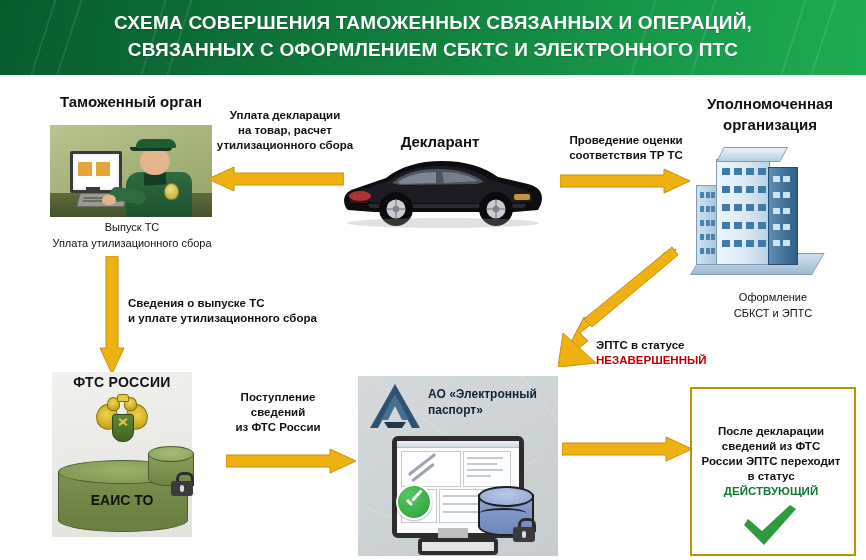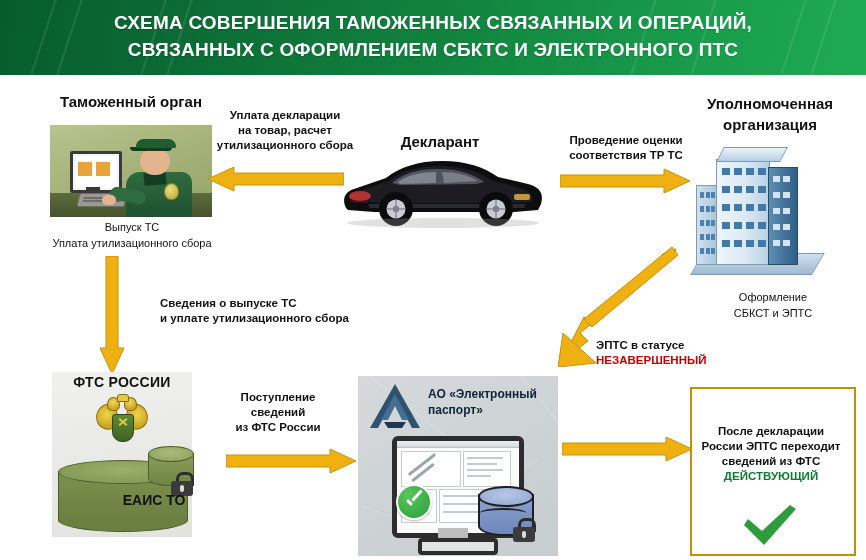--- a/index.html
+++ b/index.html
@@ -110,21 +110,21 @@
   .db-cyl{position:absolute;left:58px;top:460px;width:128px;height:72px;}
   .db-cyl .top{position:absolute;left:0;top:0;width:128px;height:22px;
                background:radial-gradient(ellipse at 50% 40%,#9bb069,#7d924f);
                border:1px solid #4c5c2c;border-radius:50%;}
   .db-cyl .body{position:absolute;left:0;top:11px;width:128px;height:50px;
                background:linear-gradient(180deg,#7d924f,#6b7f41);
                border-left:1px solid #4c5c2c;border-right:1px solid #4c5c2c;}
   .db-cyl .bot{position:absolute;left:0;bottom:0;width:128px;height:22px;
                background:#6b7f41;border:1px solid #4c5c2c;border-radius:50%;}
   .db-label{position:absolute;left:58px;top:492px;width:128px;text-align:center;
-            font-size:14px;font-weight:bold;color:#111;z-index:5;margin-left:32px;}
+            font-size:14px;font-weight:bold;color:#111;z-index:5;}
   .small-db{position:absolute;left:148px;top:446px;width:44px;height:52px;}
   .small-db .t{position:absolute;left:0;top:0;width:44px;height:14px;
                background:radial-gradient(ellipse at 50% 40%,#a9bd7a,#8ba05a);
                border:1px solid #4c5c2c;border-radius:50%;}
   .small-db .b{position:absolute;left:0;top:7px;width:44px;height:32px;
                background:linear-gradient(180deg,#8ba05a,#6f8444);
                border:1px solid #4c5c2c;border-top:none;border-radius:0 0 20px 20px/0 0 8px 8px;}
   .lock{position:absolute;width:24px;height:24px;}
   .lock .shackle{position:absolute;left:6px;top:0;width:12px;height:11px;
                  border:3px solid #2b2b2b;border-bottom:none;border-radius:7px 7px 0 0;}
@@ -385,21 +385,21 @@
 <div class="label" style="left:596px;top:338px;width:130px;text-align:left;">
   <div>ЭПТС в статусе</div>
   <div class="red">НЕЗАВЕРШЕННЫЙ</div>
 </div>
 
 <div class="arrow" style="left:99px;top:256px;">
   <svg width="26" height="118" viewBox="0 0 26 118">
     <polygon points="13,118 1,92 7,92 7,0 19,0 19,92 25,92" fill="#eeb111" stroke="#c8910a" stroke-width="1"></polygon>
   </svg>
 </div>
-<div class="label" style="left:128px;top:296px;width:212px;text-align:left;margin-left:32px;">
+<div class="label" style="left:128px;top:296px;width:212px;text-align:left;">
   <div>Сведения о выпуске ТС</div>
   <div>и уплате утилизационного  сбора</div>
 </div>
 
 <div class="fts-box"></div>
 <div class="fts-title">ФТС РОССИИ</div>
 <div class="eagle">
   <div class="wing l"></div>
     <div class="wing r"></div>
   <div class="headL"></div>
@@ -492,21 +492,22 @@
 
 <div class="arrow" style="left:562px;top:436px;">
   <svg width="130" height="26" viewBox="0 0 130 26">
     <polygon points="130,13 104,1 104,7 0,7 0,19 104,19 104,25" fill="#eeb111" stroke="#c8910a" stroke-width="1"></polygon>
   </svg>
 </div>
 
 <div class="result-box"></div>
 <div class="result-text">
   <div>После декларации</div>
+  <div>сведений из ФТС</div>
   <div>России ЭПТС переходит</div>
-  <div>сведений из ФТС</div>
+  <div>в статус</div>
   <div class="result-status">ДЕЙСТВУЮЩИЙ</div>
 </div>
 <div class="big-check">
   <svg width="56" height="42" viewBox="0 0 56 42">
     <path d="M2,20 L6,14 L20,26 L48,0 L54,4 L22,40 Z" fill="#2e9c3c"></path>
   </svg>
 </div>
 
 </body></html>

